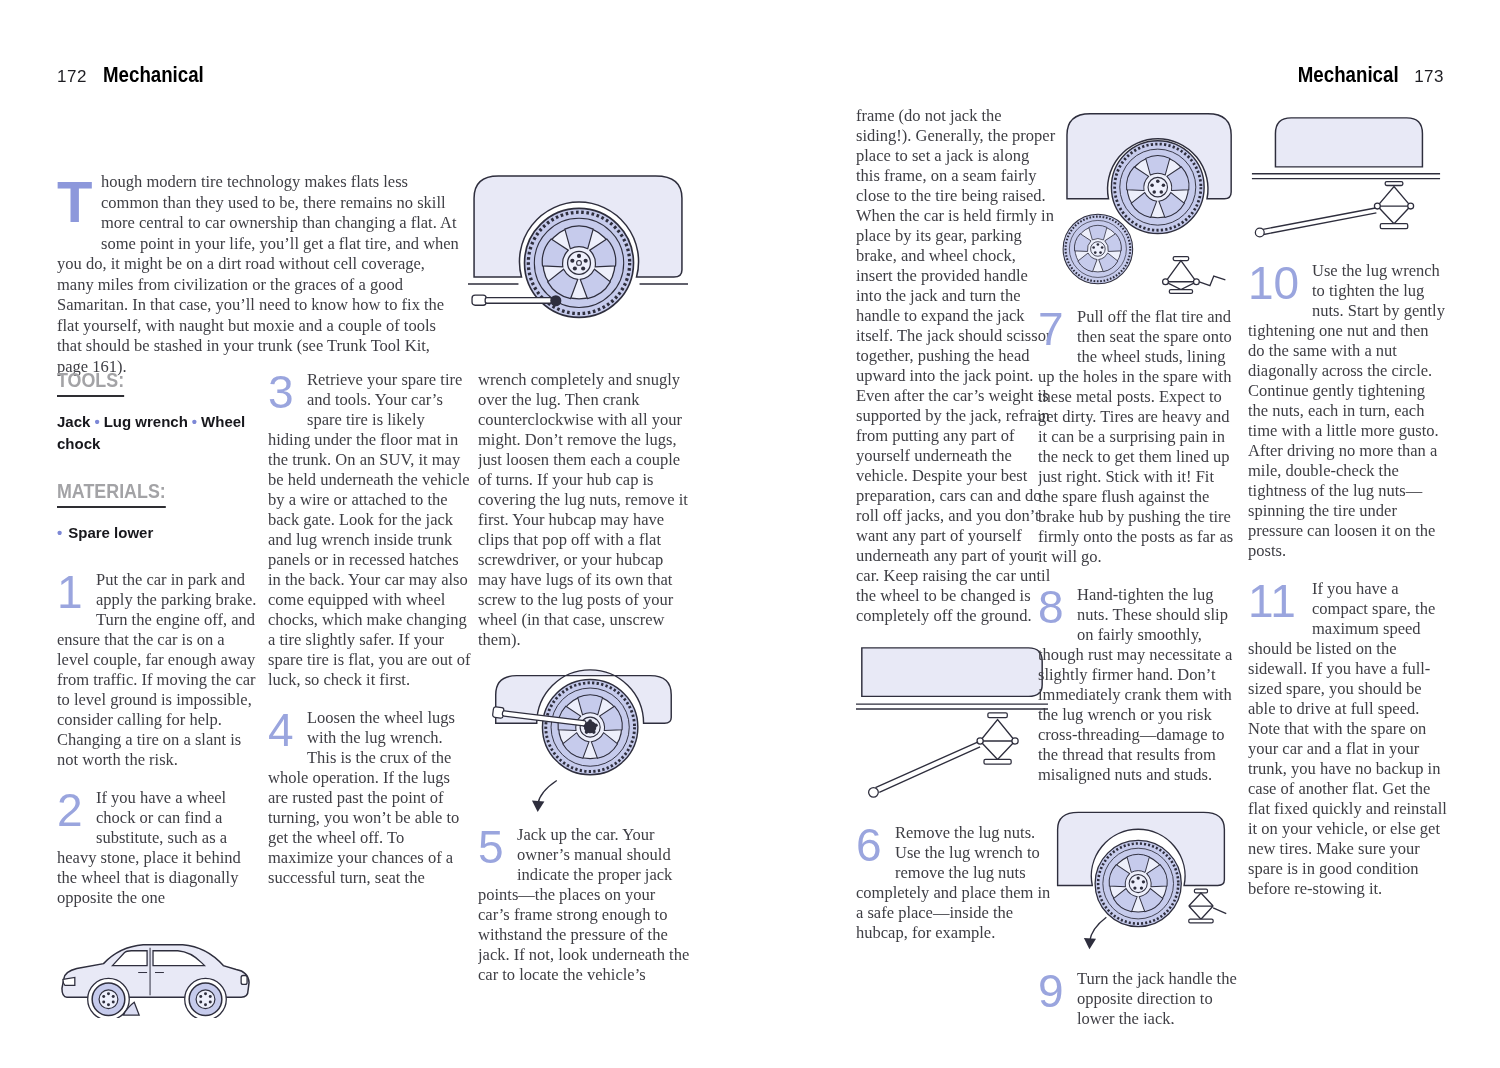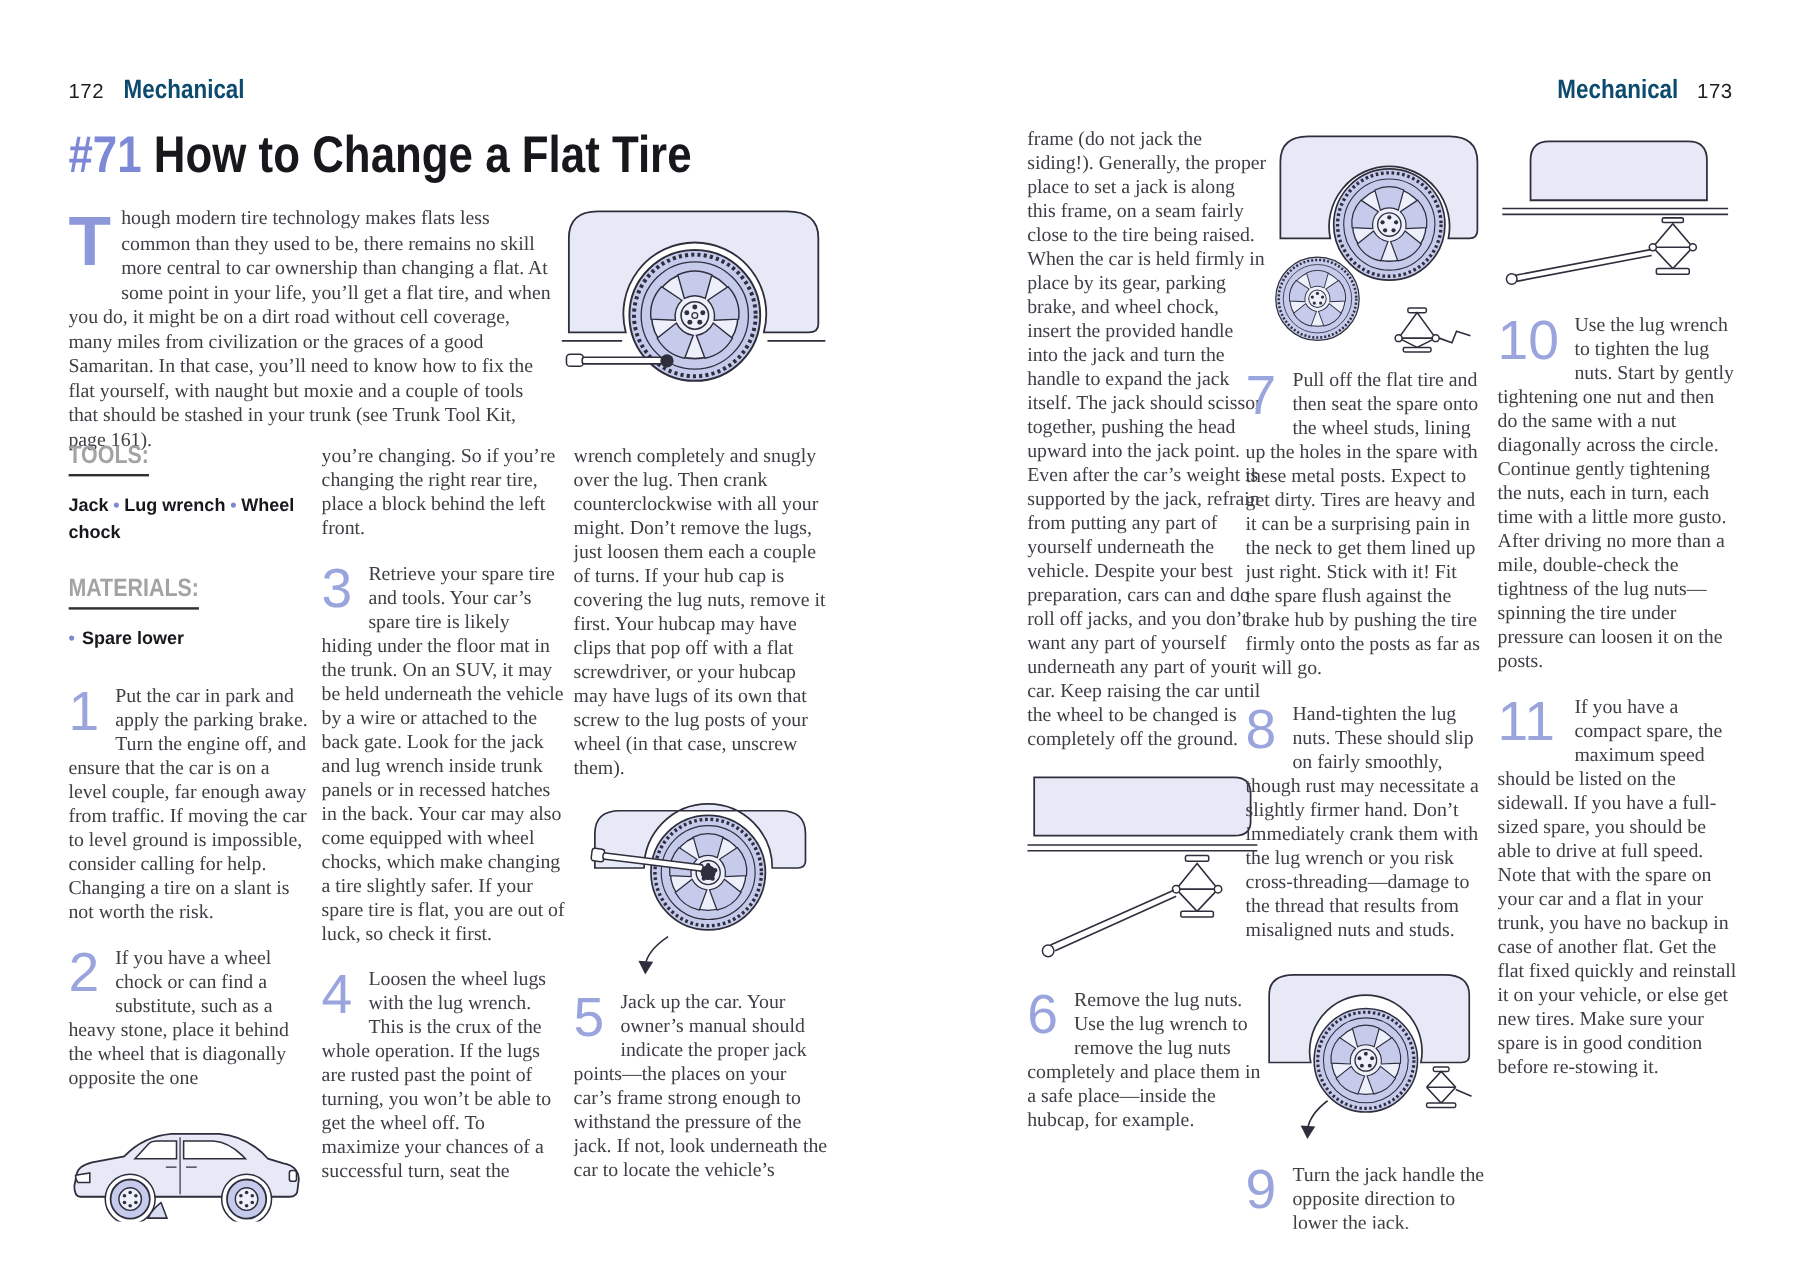--- a/index.html
+++ b/index.html
@@ -7,21 +7,21 @@
     width:1500px;height:1068px;position:relative;background:#ffffff;
     font-family:"Liberation Serif",serif;color:#3e3e44;overflow:hidden;
   }
   .spread{position:absolute;inset:0;}
 
   
   .page-head{position:absolute;top:62px;display:flex;align-items:baseline;gap:16px;}
   .page-head.left{left:57px;}
   .page-head.right{right:56px;}
   .pagenum{font-family:"Liberation Sans",sans-serif;font-size:17px;color:#1d1d22;letter-spacing:.5px;}
-  .section{font-family:"Liberation Sans",sans-serif;font-weight:700;font-size:22px;color:#0c4a6e;}
+  .section{font-family:"Liberation Sans",sans-serif;font-weight:700;font-size:22px;color:#000000;}
   .cond{display:inline-block;transform:scaleX(.85);transform-origin:0 60%;}
   .cond-r{display:inline-block;transform:scaleX(.85);transform-origin:100% 60%;}
 
   
   .title{position:absolute;left:57px;top:105px;margin:0;white-space:nowrap;
     font-family:"Liberation Sans",sans-serif;font-weight:700;font-size:43px;color:#17171c;}
   .title .artnum{color:#7d88d6;margin-right:12px;}
 
   
   .intro{position:absolute;left:57px;top:172px;width:404px;font-size:16.5px;line-height:20.5px;margin:0;}
@@ -80,21 +80,20 @@
   <header class="page-head left">
     <span class="pagenum">172</span>
     <span class="section"><span class="cond">Mechanical</span></span>
   </header>
 
   <header class="page-head right">
     <span class="section"><span class="cond-r">Mechanical</span></span>
     <span class="pagenum">173</span>
   </header>
 
-  <h1 class="title"><span class="cond"><span class="artnum">#71</span><span>How to Change a Flat Tire</span></span></h1>
 
   <p class="intro"><span class="dropcap">T</span><span>hough modern tire technology makes flats less common than they used to be, there remains no skill more central to car ownership than changing a flat. At some point in your life, you’ll get a flat tire, and when you do, it might be on a dirt road without cell coverage, many miles from civilization or the graces of a good Samaritan. In that case, you’ll need to know how to fix the flat yourself, with naught but moxie and a couple of tools that should be stashed in your trunk (see Trunk Tool Kit, page 161).</span></p>
 
   <figure id="illus-a">
     <svg viewBox="0 0 218 152" width="220">
       <path class="bf" d="M6 110 L6 32 Q6 10 30 10 L186 10 Q212 10 212 32 L212 103 Q212 110 204 110 L167 110 A59 59 0 1 0 53 110 L6 110 Z"></path>
       <path class="ln" d="M0 117 L50 117 M170 117 L218 117"></path>
       <g transform="translate(110 96) scale(1.08)">
         <circle class="tf" r="50"></circle>
           <circle class="tread" r="46.5"></circle>
@@ -171,21 +170,20 @@
               <circle cx="-4.8" cy="2.8" r="1.5"></circle>
               <circle cx="-4.8" cy="-2.8" r="1.5"></circle>
             </g>
         </g>
         <path class="cf" d="M67 90 L83 90 L78 77 Q71 82 67 90 Z"></path>
       </svg>
     </figure>
   </div>
 
   <div class="col lcol" id="col-l2">
-    <p class="cont">you’re changing. So if you’re changing the right rear tire, place a block behind the left front.</p>
     <div class="step">
       <span class="stepnum">3</span><span>Retrieve your spare tire and tools. Your car’s spare tire is likely hiding under the floor mat in the trunk. On an SUV, it may be held underneath the vehicle by a wire or attached to the back gate. Look for the jack and lug wrench inside trunk panels or in recessed hatches in the back. Your car may also come equipped with wheel chocks, which make changing a tire slightly safer. If your spare tire is flat, you are out of luck, so check it first.</span>
     </div>
     <div class="step">
       <span class="stepnum">4</span><span>Loosen the wheel lugs with the lug wrench. This is the crux of the whole operation. If the lugs are rusted past the point of turning, you won’t be able to get the wheel off. To maximize your chances of a successful turn, seat the</span>
     </div>
   </div>
 
   <div class="col lcol" id="col-l3">
     <p class="cont">wrench completely and snugly over the lug. Then crank counterclockwise with all your might. Don’t remove the lugs, just loosen them each a couple of turns. If your hub cap is covering the lug nuts, remove it first. Your hubcap may have clips that pop off with a flat screwdriver, or your hubcap may have lugs of its own that screw to the lug posts of your wheel (in that case, unscrew them).</p>

